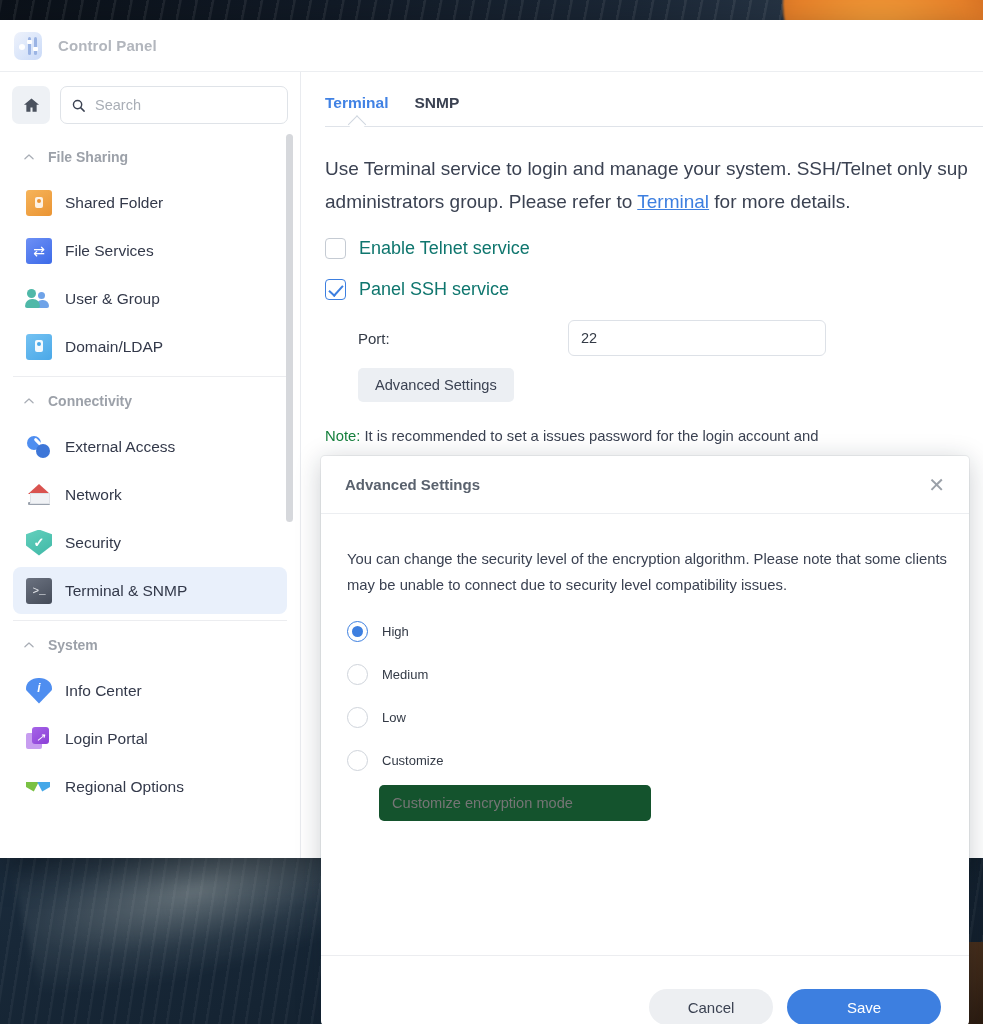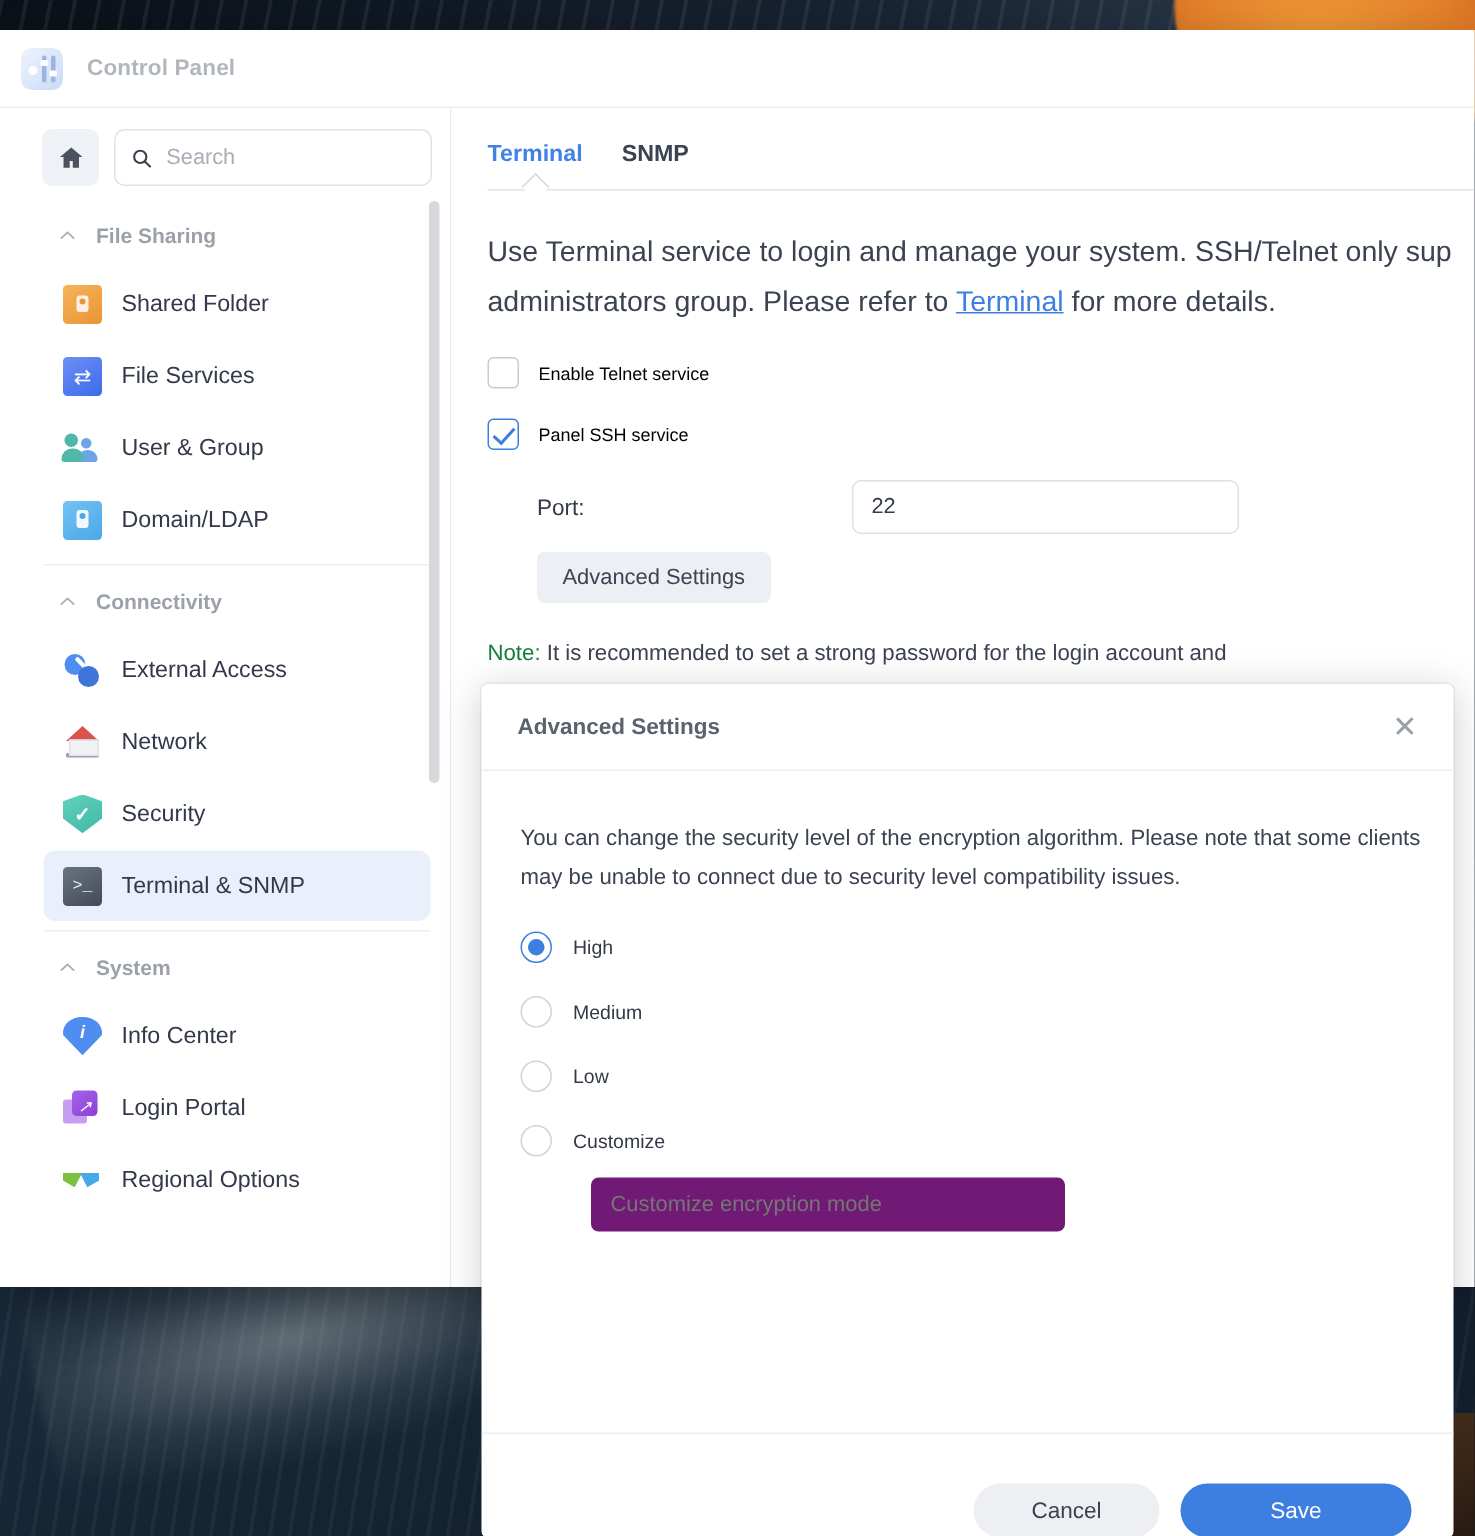--- a/index.html
+++ b/index.html
@@ -114,21 +114,20 @@
   
   #cp-body { display: flex; height: 786px; }
 
   
   #sidebar {
     width: 301px;
     background: #ffffff;
     border-right: 1px solid #e9ebef;
     position: relative;
     overflow: hidden;
-    padding-left: 16px;
   }
   #searchrow {
     display: flex;
     align-items: center;
     gap: 10px;
     padding: 14px 12px 12px 12px;
   }
   #home-btn {
     width: 38px; height: 38px;
     border-radius: 7px;
@@ -301,21 +300,21 @@
   }
   .chk.checked { border-color:#3d7fe0; }
   .chk.checked::after {
     content:"";
     position:absolute; left:6px; top:2px;
     width:6px; height:12px;
     border: solid #3d7fe0;
     border-width: 0 2.4px 2.4px 0;
     transform: rotate(42deg);
   }
-  .chk-label { font-size: 12px; color:#000000; }
+  .chk-label { font-size: 18px; color:#0f766e; }
 
   .port-row {
     display:flex; align-items:center;
     margin-top: 20px; padding-left: 33px;
   }
   .port-label { font-size: 15px; color:#333a46; width: 210px; }
   .port-input {
     width: 258px; height: 36px;
     border: 1px solid #dde1e7; border-radius: 6px;
     padding: 0 12px;
@@ -372,23 +371,23 @@
     border: 1px solid #cfd4db; background:#fff;
     flex:0 0 auto; cursor:pointer; position: relative;
   }
   .radio.sel { border-color:#3d7fe0; }
   .radio.sel::after {
     content:""; position:absolute; left:4px; top:4px;
     width:11px; height:11px; border-radius:50%; background:#3d7fe0;
   }
   .radio-label { font-size:13px; color:#333a46; }
   .cust-input {
-    margin: 14px 0 0 47px;
-    width: 316px; height: 36px;
-    background: #701a75;
+    margin: 14px 0 0 32px;
+    width: 272px; height: 36px;
+    background: #14532d;
     border: 0; border-radius: 5px;
     padding: 0 13px;
     font-size: 14.6px; color:#9aa0a8;
     font-family:"Liberation Sans", sans-serif;
     outline:none;
   }
   #modal-foot {
     height: 70px;
     border-top: 1px solid #ecedf0;
     display:flex; align-items:flex-end; justify-content:flex-end;
@@ -566,21 +565,21 @@
         </div>
 
         <div class="port-row">
           <span class="port-label">Port:</span>
           <input class="port-input" type="text" value="22" style="">
         </div>
 
         <button class="adv-btn">Advanced Settings</button>
 
         <div class="note">
-          <b>Note:</b><span> It is recommended to set a strong password for the login account and</span>
+          <b>Note:</b><span> It is recommended to set a issues password for the login account and</span>
         </div>
 
         <div class="hr-faint"></div>
       </div>
     </div>
   </div>
 </div>
 
 <div id="modal-shadow">
 

